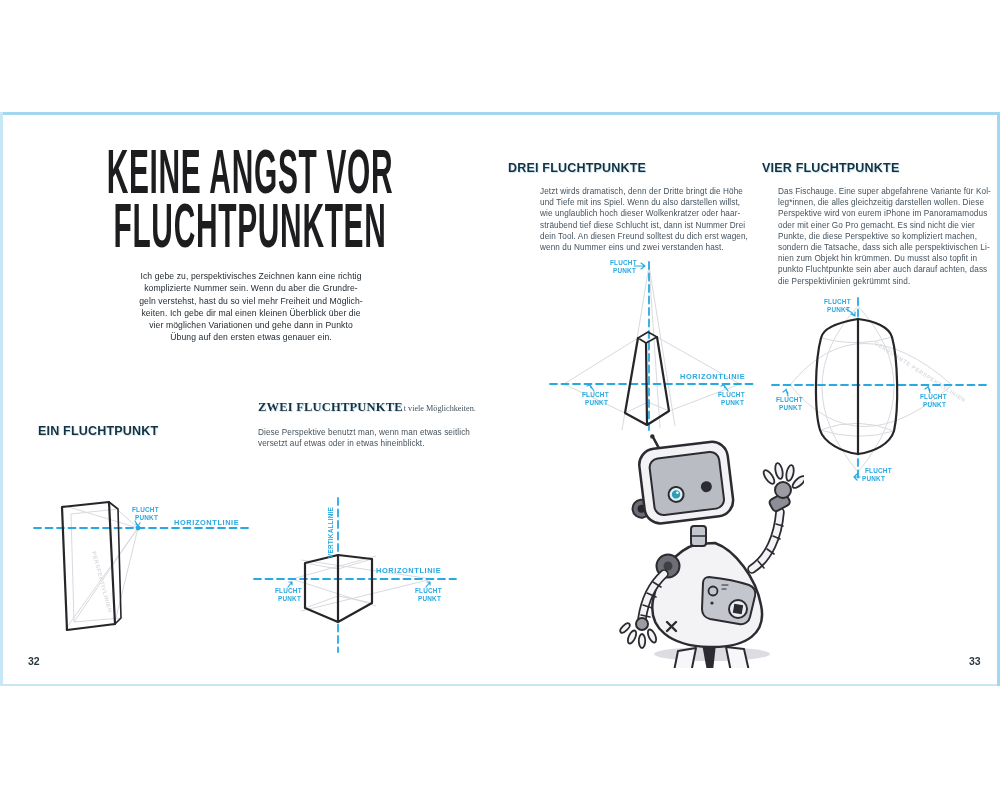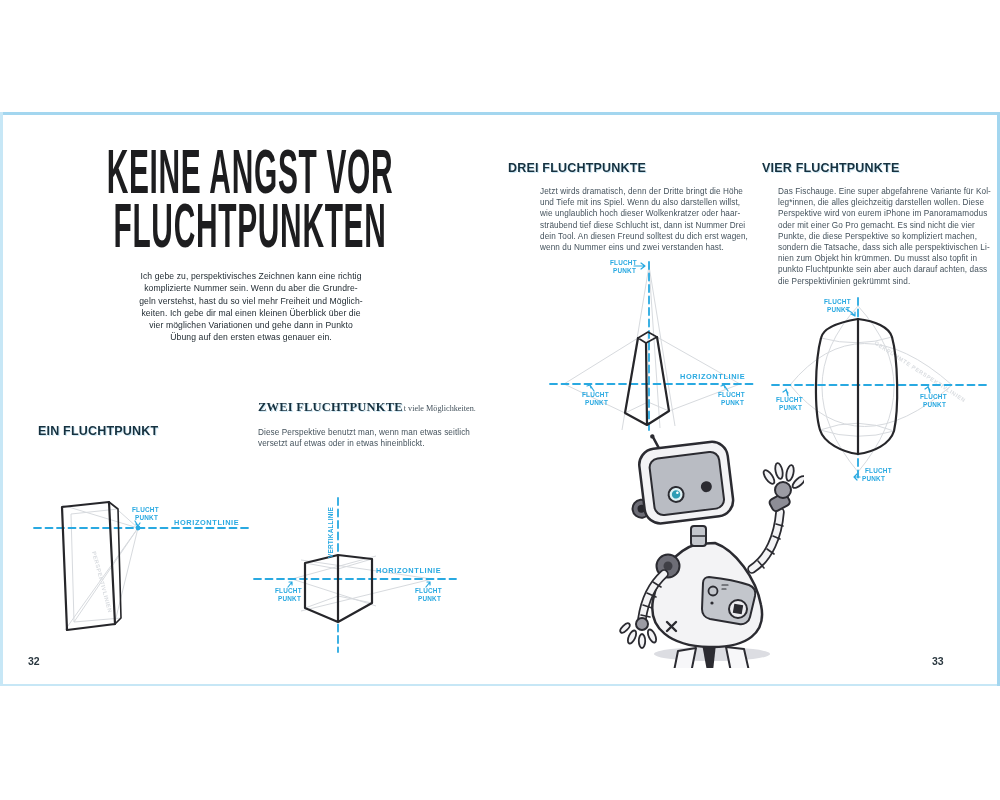--- a/index.html
+++ b/index.html
@@ -282,15 +282,15 @@
       <g>
         <circle class="r-ink" cx="63" cy="63" r="7.5" fill="#dff1f4" stroke-width="2"></circle>
         <circle cx="63" cy="63" r="4.2" fill="#2f9db5"></circle>
         <circle cx="64.5" cy="61.5" r="1.3" fill="#ffffff"></circle>
         <circle cx="94" cy="59" r="5.5" fill="#2b2b31"></circle>
       </g>
     </g>
   </svg>
 
   <div class="abs pagenum" style="left:18px;top:655px;margin-left:10px;">32</div>
-  <div class="abs pagenum" style="left:932px;top:655px;">33</div>
+  <div class="abs pagenum" style="left:969px;top:655px;">33</div>
 
 </div>
 
 </body></html>

